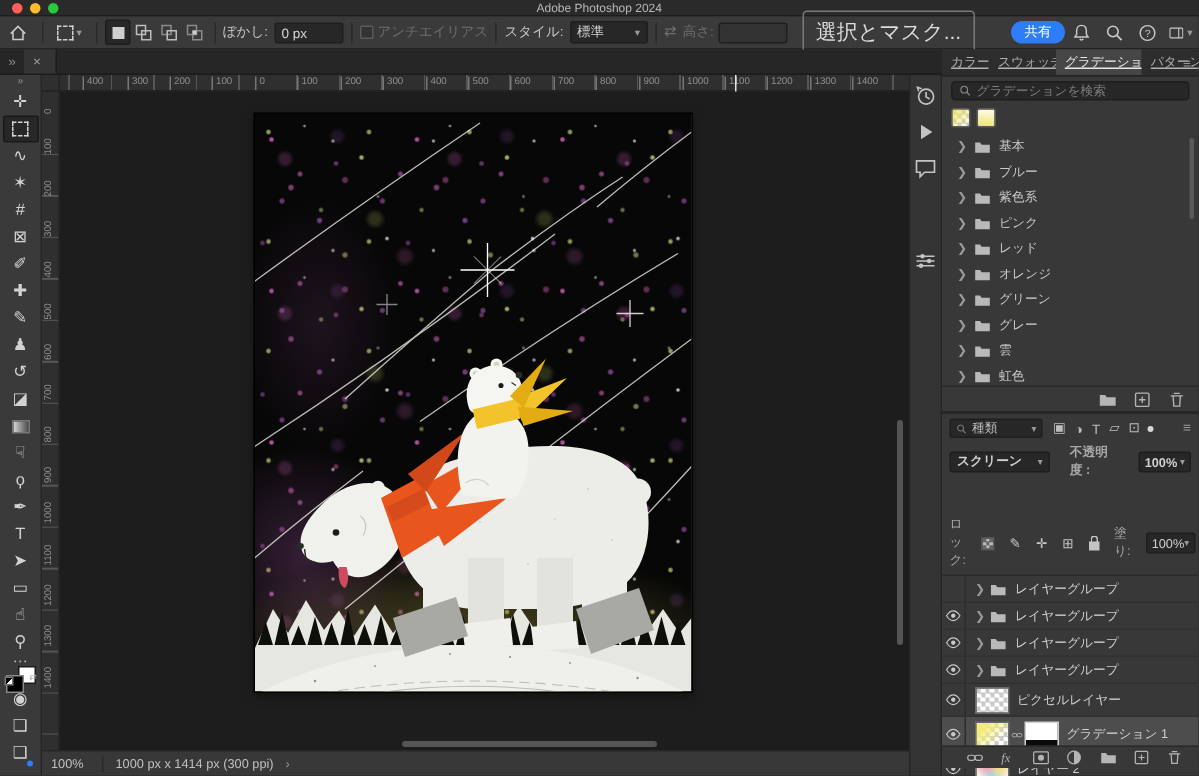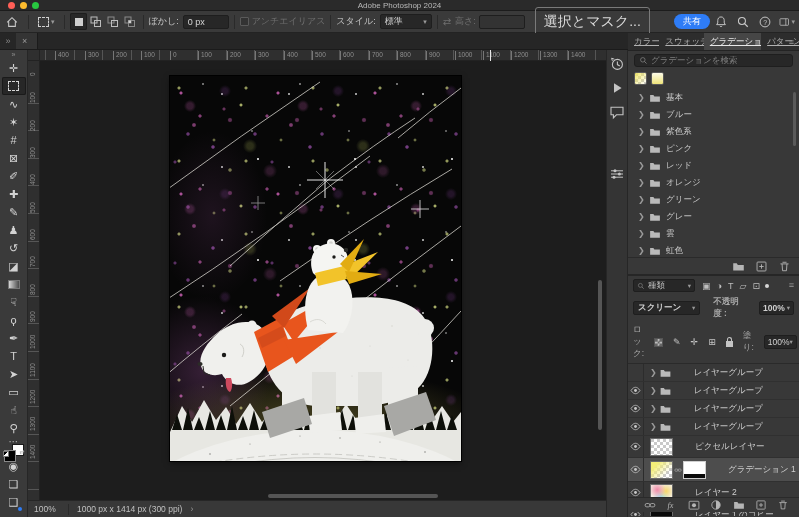--- a/index.html
+++ b/index.html
@@ -125,37 +125,37 @@
   .filterrow{display:flex;align-items:center;padding:3px 5px 2px;gap:3px;}
   .filterdd{width:62px;height:13px;background:#272727;border:1px solid #1e1e1e;border-radius:2px;display:flex;align-items:center;padding:0 3px;gap:3px;font-size:8.5px;color:#c0c0c0;}
   .filterdd .dd{margin-left:auto;font-size:6.5px;color:#9a9a9a;}
   .ficons{display:flex;align-items:center;gap:6px;margin-left:4px;color:#bdbdbd;font-size:9px;}
   .pin{width:4px;height:4px;border-radius:50%;background:#d6d6d6;margin-left:2px;}
   .blendrow{display:flex;align-items:center;padding:2px 5px;gap:13px;font-size:8.5px;font-weight:bold;}
   .blenddd{width:78px;height:14px;background:#272727;border:1px solid #1e1e1e;border-radius:2px;display:flex;align-items:center;padding:0 4px;color:#d0d0d0;}
   .blenddd .dd,.smalldd .dd{margin-left:auto;font-size:6.5px;color:#9a9a9a;}
   .smalldd{width:40px;height:14px;background:#272727;border:1px solid #1e1e1e;border-radius:2px;display:flex;align-items:center;padding:0 3px;color:#d0d0d0;}
   .lbl{color:#a8a8a8;}
-  .lockrow{display:flex;align-items:center;padding:2px 5px 3px;gap:10px;font-size:8.5px;border-bottom:1px solid #2a2a2a;}
+  .lockrow{display:flex;align-items:center;padding:2px 5px 3px;gap:10px;font-size:8.5px;border-bottom:1px solid #2a2a2a;margin-top:20px;}
   .lockrow .g{color:#c4c4c4;font-size:9px;display:inline-flex;}
   .glyph-lock{width:7px;height:6px;background:#c4c4c4;position:relative;display:inline-block;margin-top:4px;}
   .glyph-lock::before{content:"";position:absolute;left:1px;top:-4px;width:3px;height:4px;border:1px solid #c4c4c4;border-bottom:none;border-radius:3px 3px 0 0;}
   .checker8{width:9px;height:9px;background:conic-gradient(#bbb 25%,#666 0 50%,#bbb 0 75%,#666 0);background-size:4.5px 4.5px;border:1px solid #555;}
 
   .layerlist{height:152px;overflow:hidden;}
   .layer-row{display:flex;align-items:center;border-bottom:1px solid #303030;position:relative;}
   .layer-row .eyecell{width:16px;display:flex;align-items:center;justify-content:center;border-right:1px solid #2c2c2c;align-self:stretch;}
   .layer-row .eyecell svg{width:11px;height:9px;color:#c9c9c9;}
   .layer-row.invisible-layer .eyecell svg{visibility:hidden;}
   .layer-row .lchev{display:none;color:#9a9a9a;font-size:8px;margin:0 2px 0 6px;}
   .layer-row .lfolder{display:none;width:13px;height:12px;}
   .layer-row .thumb{display:none;width:23px;height:18px;border:1px solid #6a6a6a;margin-left:6px;}
   .layer-row .linkico{display:none;width:8px;height:10px;color:#bdbdbd;margin:0 1px;}
   .layer-row .maskthumb{display:none;width:23px;height:18px;border:1px solid #cfcfcf;background:linear-gradient(180deg,#fff 72%,#0a0a0a 72%);}
-  .layer-row .lname{margin-left:22px;font-size:8.5px;color:#cfcfcf;white-space:nowrap;}
+  .layer-row .lname{margin-left:5px;font-size:8.5px;color:#cfcfcf;white-space:nowrap;}
   .layer-row.t-group{height:18px;}
   .layer-row.t-group .lchev,.layer-row.t-group .lfolder{display:inline-flex;}
   .layer-row.t-pixel,.layer-row.t-art,.layer-row.t-black{height:22px;}
   .layer-row.t-pixel .thumb,.layer-row.t-art .thumb,.layer-row.t-black .thumb{display:block;}
   .layer-row.t-gradient{height:24px;}
   .layer-row.t-gradient .thumb,.layer-row.t-gradient .maskthumb{display:block;}
   .layer-row.t-gradient .linkico{display:inline-flex;}
   .layer-row.selected{background:#4d4d4d;}
   .layer-row.t-pixel .thumb{background:conic-gradient(#fff 25%,#c9c9c9 0 50%,#fff 0 75%,#c9c9c9 0);background-size:6px 6px;}
   .layer-row.t-gradient .thumb{background-image:linear-gradient(135deg,rgba(244,238,120,1) 20%,rgba(244,238,120,0) 75%),conic-gradient(#fff 25%,#c9c9c9 0 50%,#fff 0 75%,#c9c9c9 0);background-size:100% 100%,6px 6px;}

